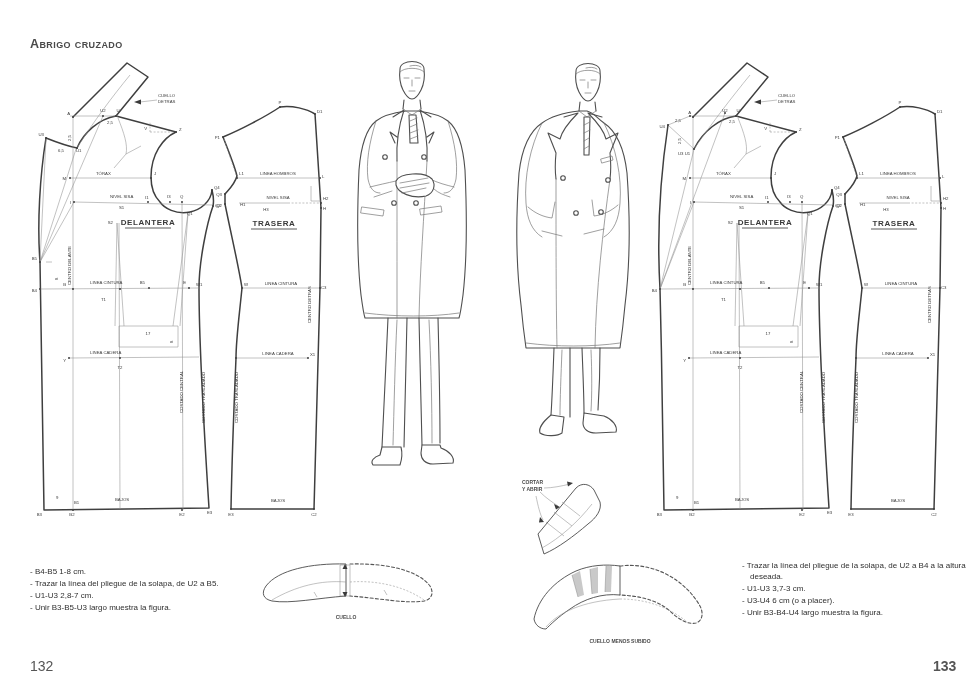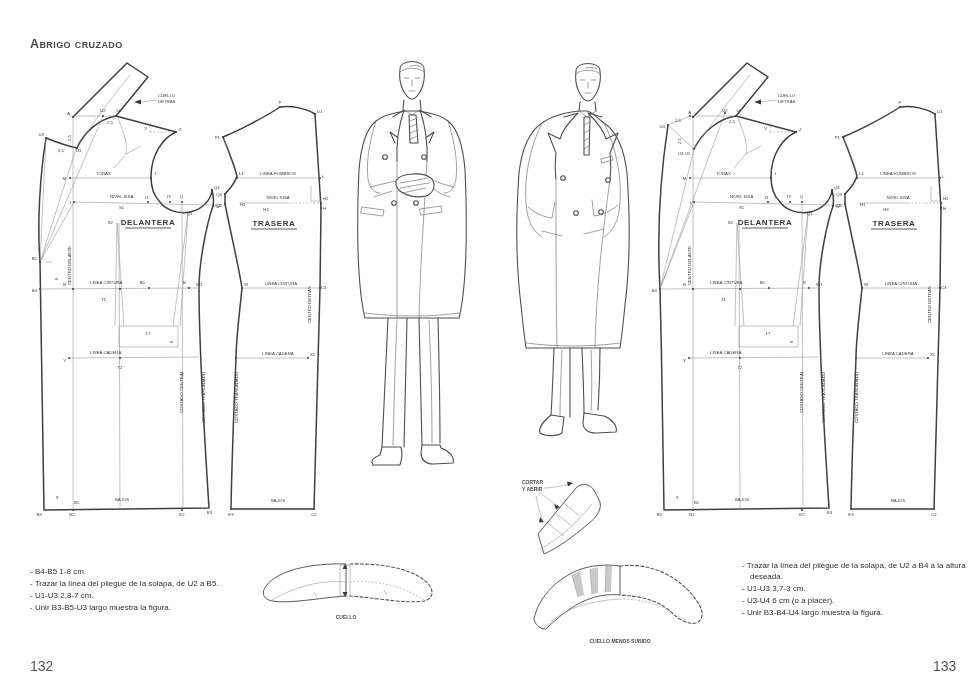--- a/index.html
+++ b/index.html
@@ -373,15 +373,15 @@
     <text class="cutlbl" x="92" y="88" text-anchor="middle">CUELLO MENOS SUBIDO</text>
   </svg>
 
   <ul class="abs instructions" style="left:742px;top:560px;width:228px;">
     <li>Trazar la línea del pliegue de la solapa, de U2 a B4 a la altura deseada.</li>
     <li>U1-U3 3,7-3 cm.</li>
     <li>U3-U4 6 cm (o a placer).</li>
     <li>Unir B3-B4-U4 largo muestra la figura.</li>
   </ul>
 
-  <div class="abs page-number" style="left:933px;top:658px;">133</div>
+  <div class="abs page-number" style="left:933px;top:658px;font-weight:bold;">133</div>
 
 </div>
 
 </body></html>

